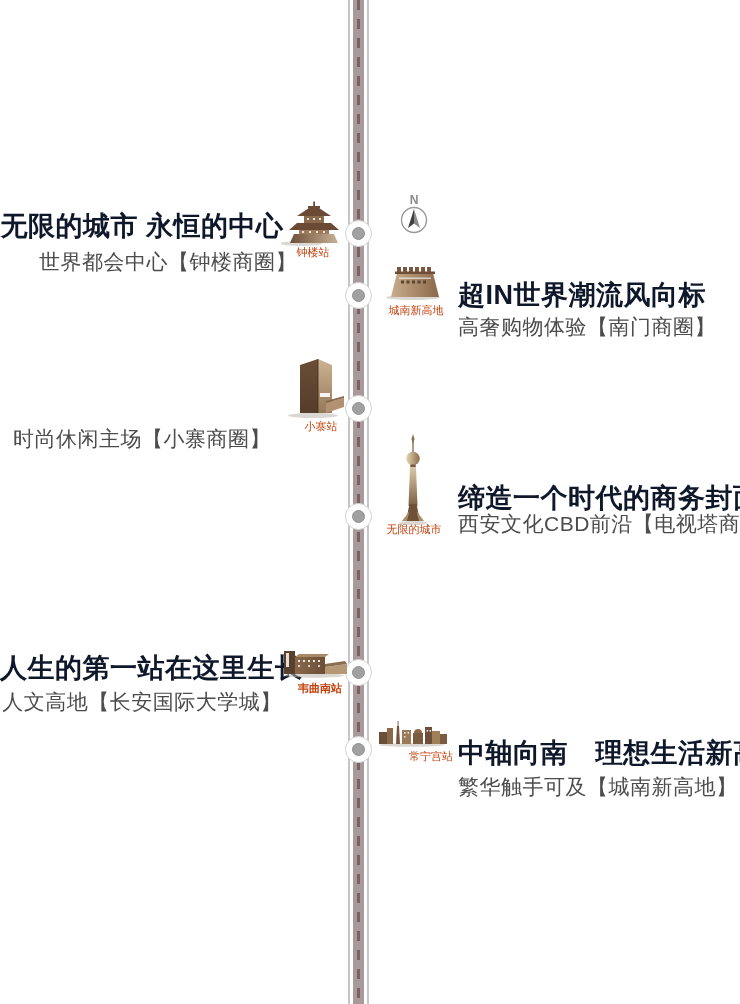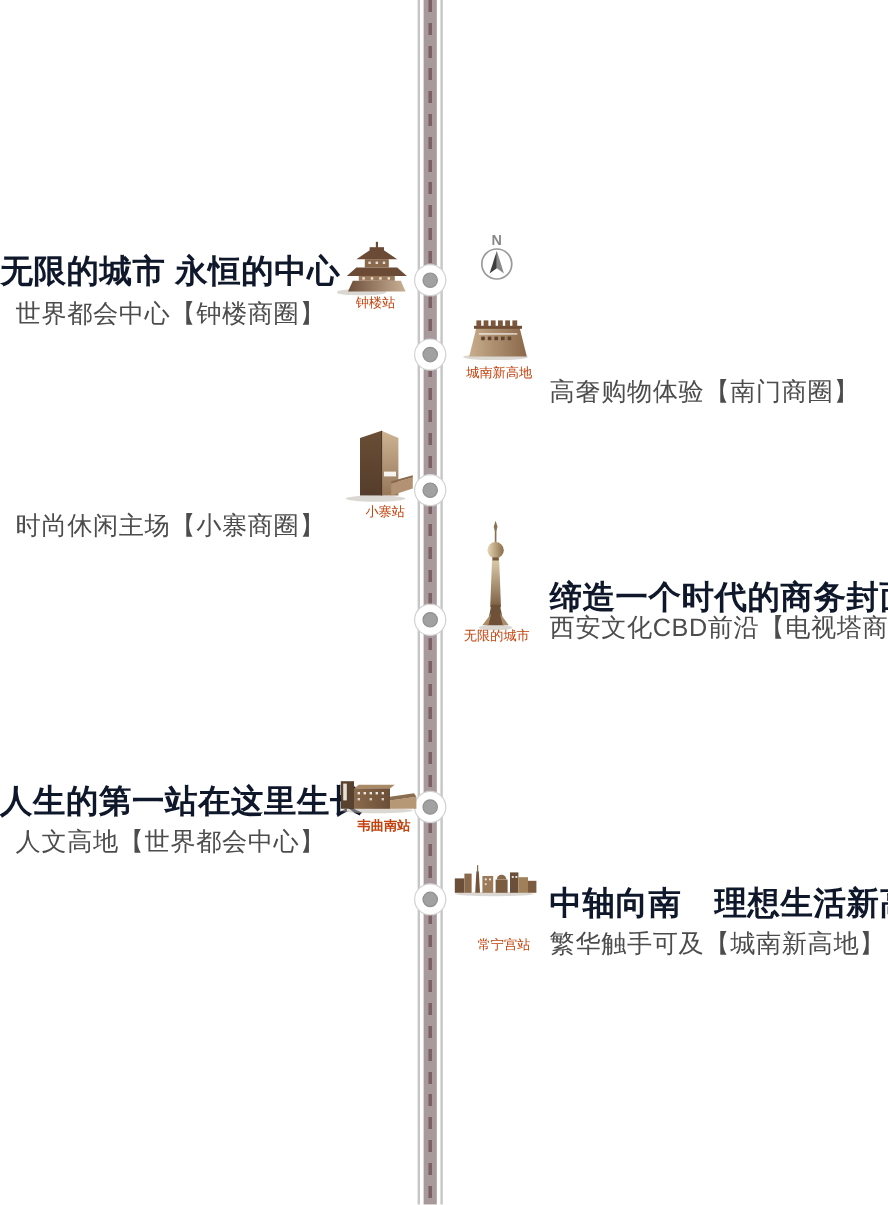--- a/index.html
+++ b/index.html
@@ -22,34 +22,34 @@
     background:#a1a1a1;border:1px solid #909090;box-sizing:border-box;}
   .dot1{top:220px;} .dot2{top:282px;} .dot3{top:395px;}
   .dot4{top:503px;} .dot5{top:659px;} .dot6{top:736px;}
   
   .headline{position:absolute;font-weight:bold;font-size:27px;line-height:32px;
     color:#0f172a;letter-spacing:0.5px;white-space:nowrap;}
   .subline{position:absolute;font-size:21px;line-height:26px;color:#4c4c4c;
     letter-spacing:0.5px;white-space:nowrap;}
   .lblock{left:0;width:284px;text-align:center;}
   .rblock{left:458px;text-align:left;}
-  .h1{top:210px;} .u1{top:249px;}
+  .h1{top:210px;} .u1{top:249px;padding-left:26px;}
   .h2{top:279px;} .u2{top:314px;}
   .h3{top:379px;} .u3{top:416px;margin-top:10px;}
   .h4{top:482px;} .u4{top:511px;}
   .h5{top:652px;} .u5{top:689px;}
   .h6{top:737px;} .u6{top:774px;}
   
   .stn{position:absolute;font-size:11px;color:#c2410c;text-align:center;white-space:nowrap;}
   .stn1{left:281px;width:64px;top:245px;}
   .stn2{left:379px;width:74px;top:303px;}
   .stn3{left:290px;width:62px;top:419px;}
   .stn4{left:374px;width:80px;top:522px;}
   .stn5{left:288px;width:64px;top:681px;font-weight:bold;}
-  .stn6{left:385px;width:70px;top:749px;margin-top:31px;}
+  .stn6{left:396px;width:70px;top:749px;}
   
   .compass-n{position:absolute;left:399px;top:193px;width:30px;text-align:center;
     font-size:12px;color:#8a8a8a;font-weight:bold;}
   .compass-svg{position:absolute;left:399px;top:205px;}
   
   .icon{position:absolute;}
   .ic1{left:281px;top:199px;}
   .ic2{left:381px;top:257px;}
   .ic3{left:286px;top:351px;}
   .ic4{left:394px;top:434px;}
@@ -115,20 +115,21 @@
     <polygon points="8,31 58,31 50,24 16,24" fill="#6b4a36"></polygon>
     <rect x="23" y="17" width="20" height="7" fill="#8a6a4e"></rect>
     <rect x="26" y="19" width="2" height="2" fill="#ffffff" opacity="0.8"></rect>
     <rect x="32" y="19" width="2" height="2" fill="#ffffff" opacity="0.8"></rect>
     <rect x="38" y="19" width="2" height="2" fill="#ffffff" opacity="0.8"></rect>
     <polygon points="16,17 50,17 38,9 28,9" fill="#6b4a36"></polygon>
     <rect x="27" y="7" width="12" height="2.5" fill="#6b4a36"></rect>
     <rect x="32.2" y="2.5" width="1.8" height="5" fill="#6b4a36"></rect>
   </svg>
 
+  <div class="headline rblock h2">超IN世界潮流风向标</div>
   <div class="subline  rblock u2">高奢购物体验【南门商圈】</div>
   <div class="stn stn2">城南新高地</div>
   <svg class="icon ic2" width="68" height="44" viewBox="0 0 68 44">
     <defs>
       <linearGradient id="g2" x1="0" y1="0" x2="1" y2="0">
         <stop offset="0" stop-color="#c8ad8c"></stop>
           <stop offset="1" stop-color="#8a684a"></stop>
       </linearGradient>
     </defs>
     <ellipse cx="32" cy="40.5" rx="27" ry="2.6" fill="#bdb6ae" opacity="0.55"></ellipse>
@@ -189,21 +190,21 @@
     <rect x="18.3" y="6" width="1.4" height="12" fill="#8a7154"></rect>
     <circle cx="19" cy="24.5" r="6.8" fill="url(#g4b)"></circle>
     <rect x="16.3" y="30.5" width="5.4" height="3" fill="#77593e"></rect>
     <polygon points="16,33 22,33 23.5,72 14.5,72" fill="url(#g4)"></polygon>
     <polygon points="12,87 26,87 22.5,70 15.5,70" fill="#6e5138"></polygon>
     <polygon points="8,87 13,87 15.5,77" fill="#a98c68"></polygon>
     <polygon points="30,87 25,87 22.5,77" fill="#a98c68"></polygon>
   </svg>
 
   <div class="headline lblock h5">人生的第一站在这里生长</div>
-  <div class="subline  lblock u5">人文高地【世界都会中心】</div>
+  <div class="subline  lblock u5">人文高地【长安国际大学城】</div>
   <div class="stn stn5">韦曲南站</div>
   <svg class="icon ic5" width="70" height="36" viewBox="0 0 70 36">
     <defs>
       <linearGradient id="g5" x1="0" y1="0" x2="1" y2="0">
         <stop offset="0" stop-color="#8a6a4c"></stop>
           <stop offset="1" stop-color="#6b4e36"></stop>
       </linearGradient>
     </defs>
     <ellipse cx="33" cy="31.5" rx="30" ry="2.2" fill="#bdb6ae" opacity="0.55"></ellipse>
     <rect x="3" y="7" width="11" height="23" fill="#58422f"></rect>

